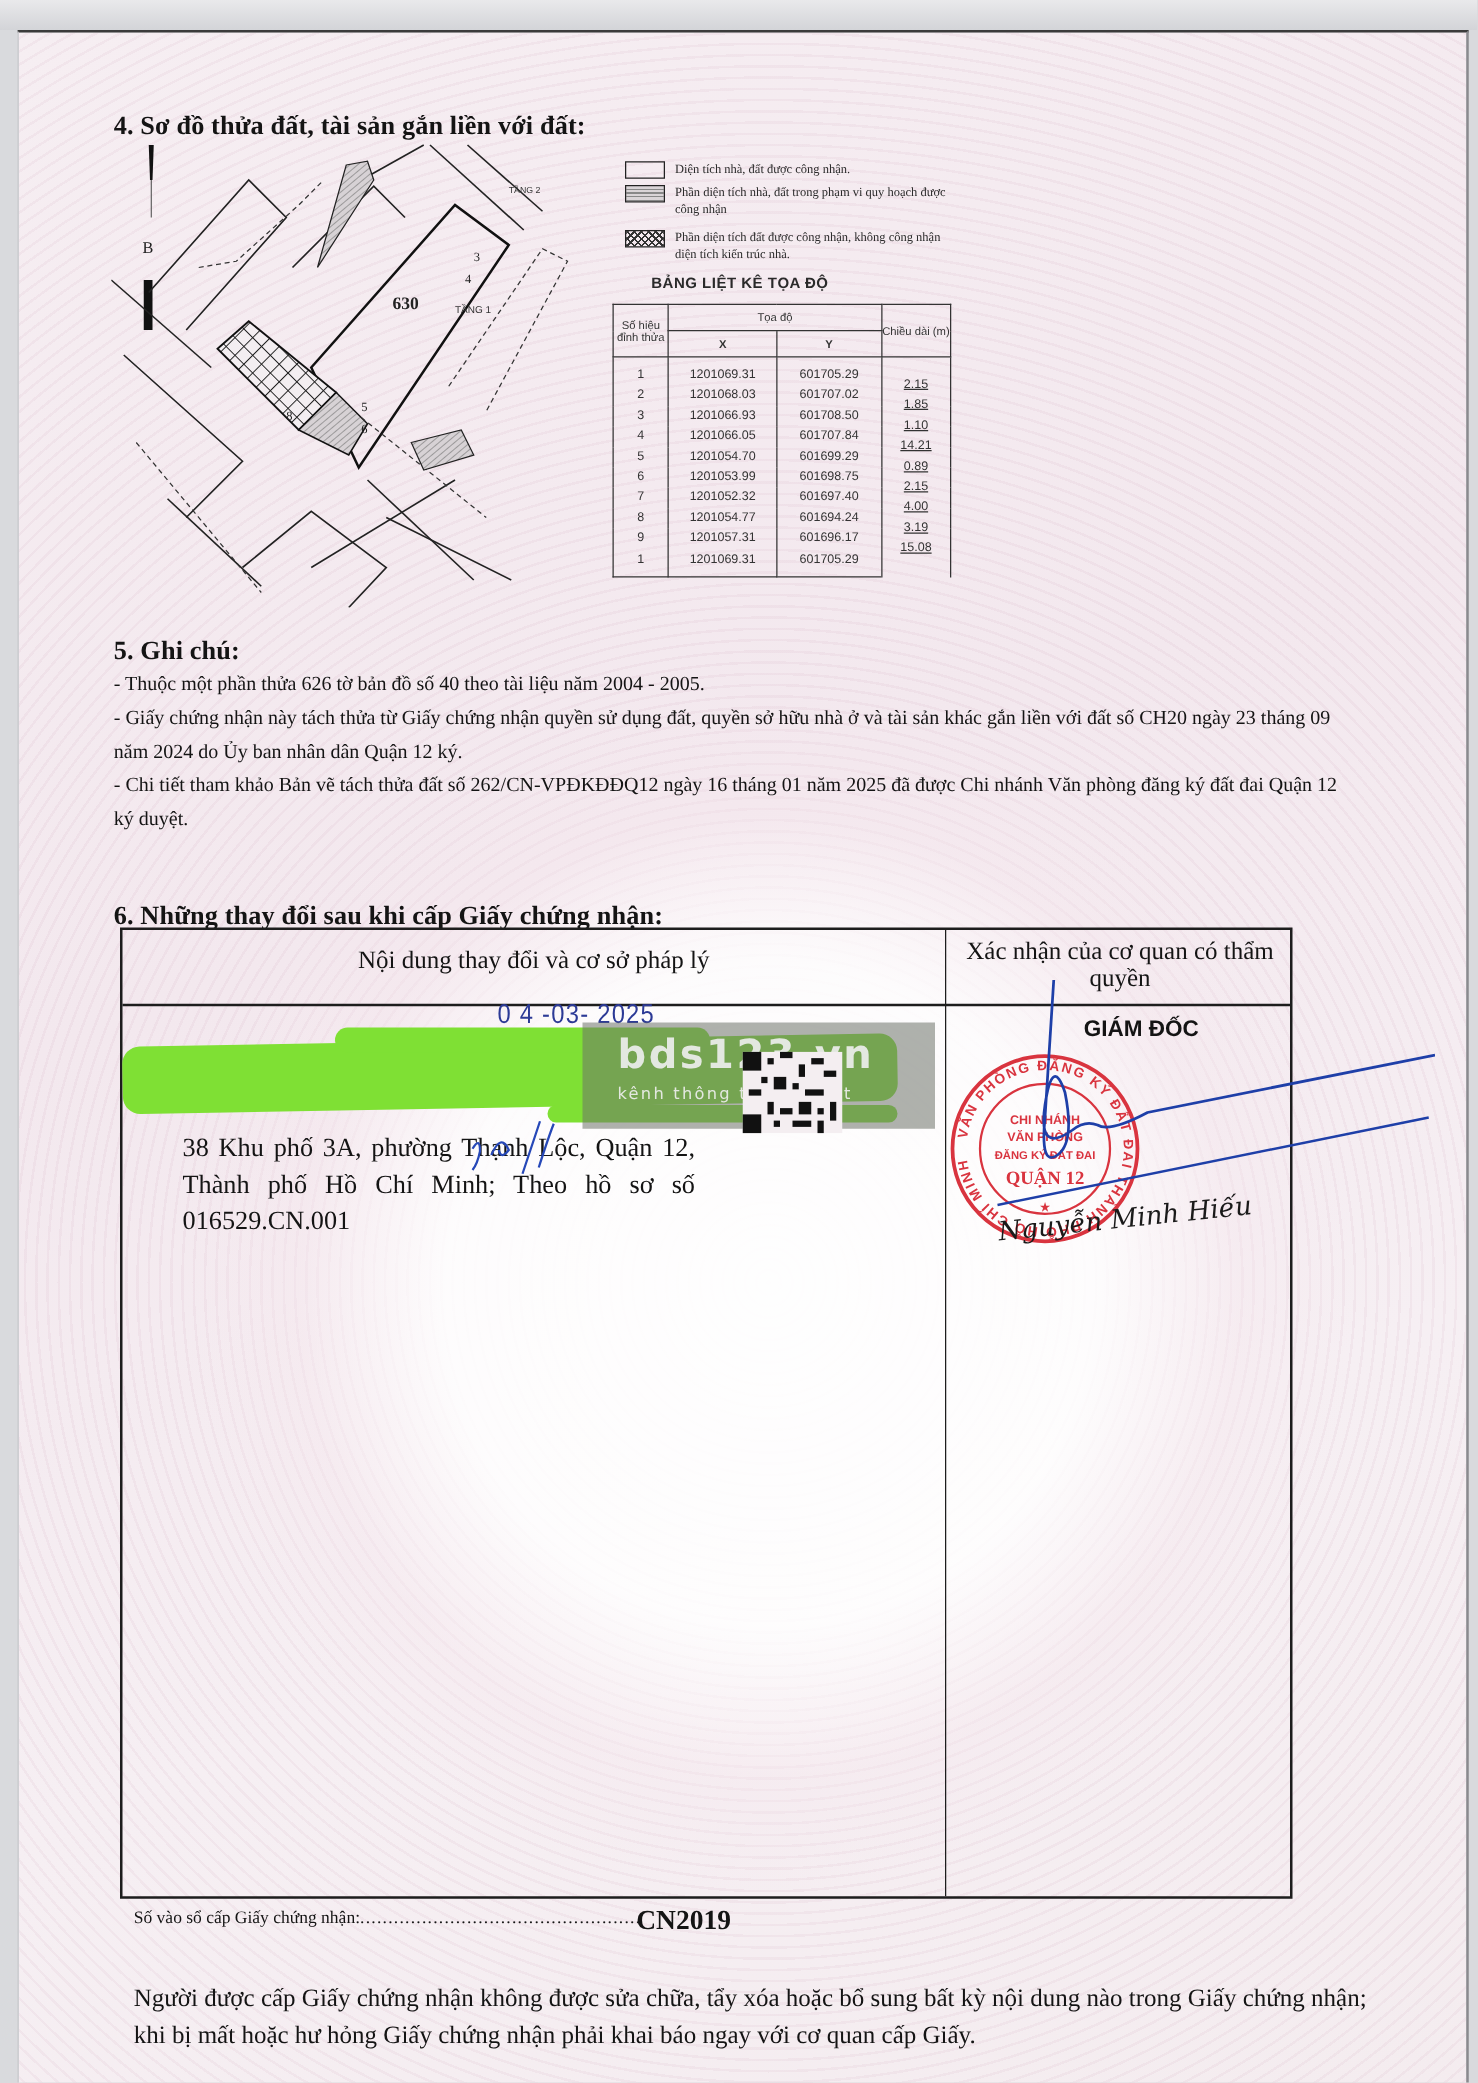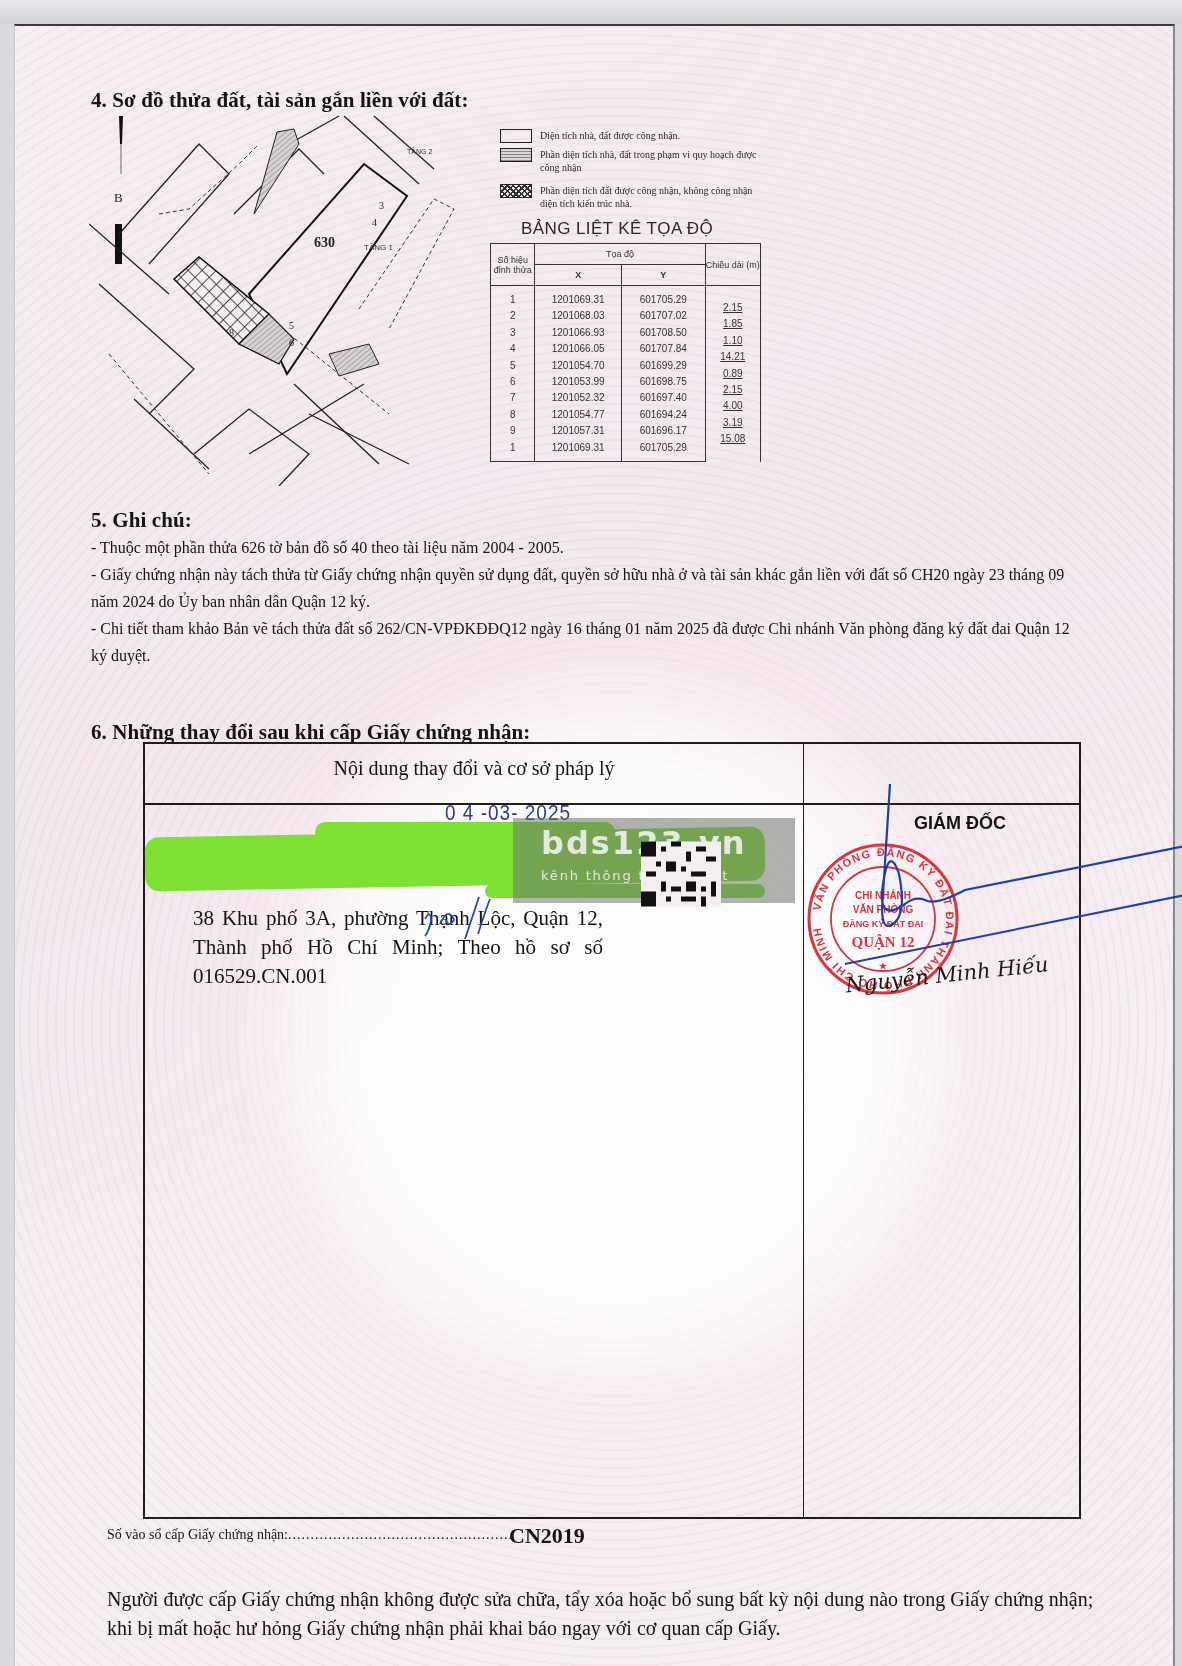--- a/index.html
+++ b/index.html
@@ -24,31 +24,31 @@
   
   .legend-item { position:absolute; left:485px; font-family:"Liberation Serif", serif; font-size:10px; line-height:13px; color:#2a2a2a; }
   .legend-box { position:absolute; left:0; width:30px; height:12px; border:1.3px solid #222; }
   .legend-text { position:absolute; left:40px; width:220px; }
   .box-plain { background:transparent; }
   .box-hatch { background:repeating-linear-gradient(0deg,#888 0 1px,#d9d4d7 1px 3px); }
   .box-check { background:
       repeating-linear-gradient(45deg,#333 0 1.5px,transparent 1.5px 4px),
       repeating-linear-gradient(-45deg,#333 0 1.5px,transparent 1.5px 4px); }
 
-  .coord-title { position:absolute; left:520px; top:217px; font-family:"Liberation Sans", sans-serif; font-weight:normal; font-size:17px; color:#2a2a2a; letter-spacing:0.4px; }
+  .coord-title { position:absolute; left:520px; top:217px; font-family:"Liberation Sans", sans-serif; font-weight:bold; font-size:12px; color:#2a2a2a; letter-spacing:0.4px; }
   table.coords { position:absolute; left:489px; top:241px; width:271px; border-collapse:collapse; font-family:"Liberation Sans", sans-serif; font-size:10px; color:#333; }
   table.coords th, table.coords td { border-left:1.5px solid #333; border-right:1.5px solid #333; text-align:center; padding:0; font-weight:normal; }
   table.coords thead th { border:1.5px solid #333; height:20px; font-size:9px; }
   table.coords tbody td { height:16.4px; line-height:16.4px; }
   table.coords tbody tr:first-child td { padding-top:6px; }
   table.coords tbody tr:last-child td { border-bottom:1.5px solid #333; padding-bottom:5px; }
   .len-cell { position:relative;text-decoration:underline; }
 
   
-  .ctable { position:absolute; left:95px; top:740px; width:938px; height:777px; border:2px solid #1d1d1d; box-sizing:border-box;margin-left:47px; }
+  .ctable { position:absolute; left:95px; top:740px; width:938px; height:777px; border:2px solid #1d1d1d; box-sizing:border-box; }
   .ctable .vdiv { position:absolute; left:658px; top:0; bottom:0; width:0; border-left:1.5px solid #1d1d1d; }
   .ctable .hdiv { position:absolute; left:0; right:0; top:59px; height:0; border-top:2px solid #1d1d1d; }
   .cth1 { position:absolute; left:0; width:658px; top:13px; text-align:center; font-size:20px; }
   .cth2 { position:absolute; left:660px; width:276px; top:6px; text-align:center; font-size:20px; line-height:22px; }
   .stamp-date { position:absolute; left:300px; top:58px; font-family:"Liberation Sans", sans-serif; font-size:19px; color:#2c3a96; letter-spacing:1px; transform:scaleY(1.15); }
   .entry { position:absolute; left:48px; top:160px; width:410px; font-size:21px; line-height:29px; text-align:justify; }
   .green-redact { position:absolute; background:#7fe034; border-radius:14px; }
   .watermark { position:absolute; left:368px; top:74px; width:282px; height:85px; background:rgba(110,115,105,0.55); }
   .wm-main { position:absolute; left:28px; top:6px; font-family:"DejaVu Sans", sans-serif; font-weight:bold; font-size:32px; color:rgba(240,240,240,0.9); letter-spacing:2px; }
   .wm-sub { position:absolute; left:28px; top:50px; font-family:"DejaVu Sans", sans-serif; font-size:13px; color:rgba(240,240,240,0.9); letter-spacing:1.8px; }
@@ -228,20 +228,21 @@
     <div>- Giấy chứng nhận này tách thửa từ Giấy chứng nhận quyền sử dụng đất, quyền sở hữu nhà ở và tài sản khác gắn liền với đất số CH20 ngày 23 tháng 09 năm 2024 do Ủy ban nhân dân Quận 12 ký.</div>
     <div>- Chi tiết tham khảo Bản vẽ tách thửa đất số 262/CN-VPĐKĐĐQ12 ngày 16 tháng 01 năm 2025 đã được Chi nhánh Văn phòng đăng ký đất đai Quận 12 ký duyệt.</div>
   </div>
 
   <div class="abs h-section" style="left:76px; top:694px;">6. Những thay đổi sau khi cấp Giấy chứng nhận:</div>
 
   <div class="ctable" style="left:81px; top:716px;">
     <div class="vdiv"></div>
     <div class="hdiv"></div>
     <div class="cth1">Nội dung thay đổi và cơ sở pháp lý</div>
+    <div class="cth2">Xác nhận của cơ quan có thẩm quyền</div>
 
     <div class="stamp-date">0 4 -03- 2025</div>
 
     <div class="entry">38 Khu phố 3A, phường Thạnh Lộc, Quận 12, Thành phố Hồ Chí Minh; Theo hồ sơ số 016529.CN.001</div>
 
     <div class="green-redact" style="left:0px; top:88px; width:620px; height:54px; transform:rotate(-1deg);"></div>
     <div class="green-redact" style="left:170px; top:78px; width:300px; height:20px;"></div>
     <div class="green-redact" style="left:340px; top:140px; width:280px; height:14px;"></div>
 
     <div class="watermark">

